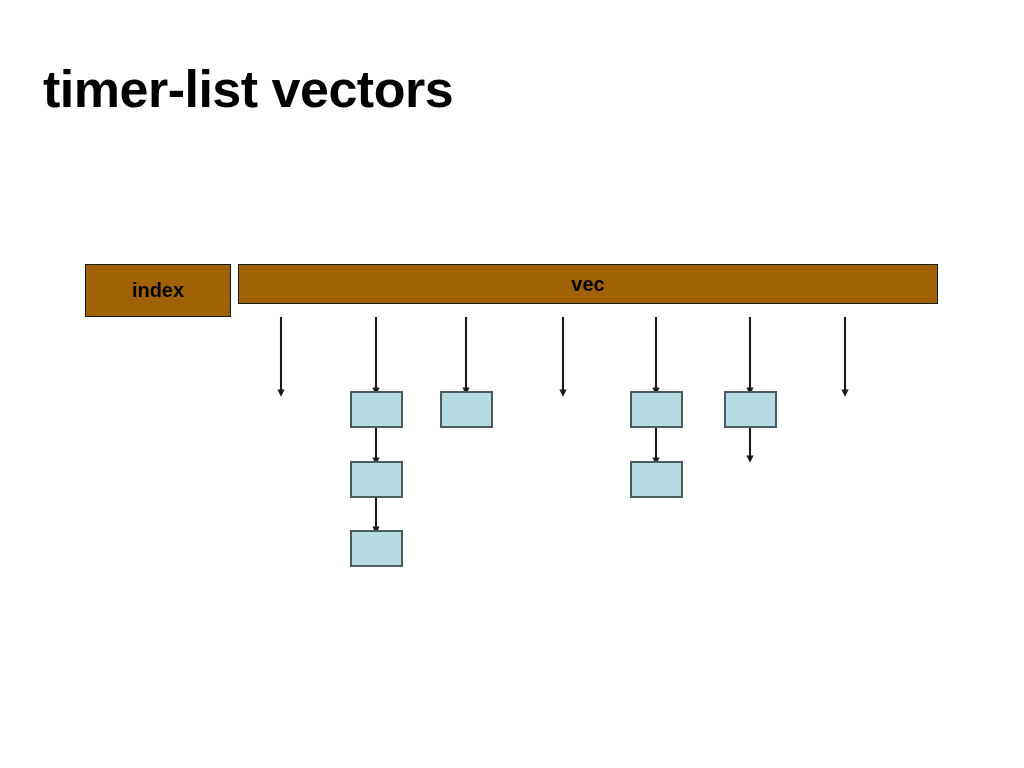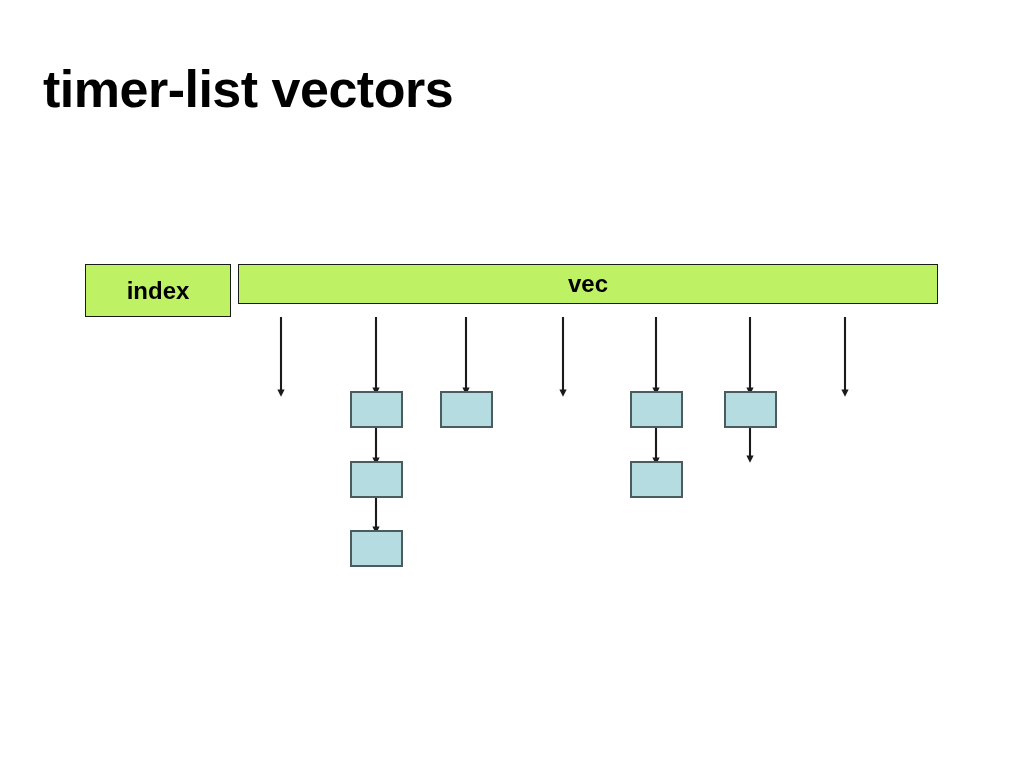--- a/index.html
+++ b/index.html
@@ -46,26 +46,26 @@
     left: 0;
     top: 0;
     width: 1024px;
     height: 768px;
   }
 
   
   .header-box {
     position: absolute;
     box-sizing: border-box;
-    background: #bef264;
+    background: #a16207;
     border: 1.5px solid #1a1a1a;
     display: flex;
     align-items: center;
     justify-content: center;
-    font-size: 24px;
+    font-size: 20px;
     font-weight: bold;
     color: #000000;
     letter-spacing: 0px;
   }
   #index-box {
     left: 85px;
     top: 264px;
     width: 146px;
     height: 53px;
   }

